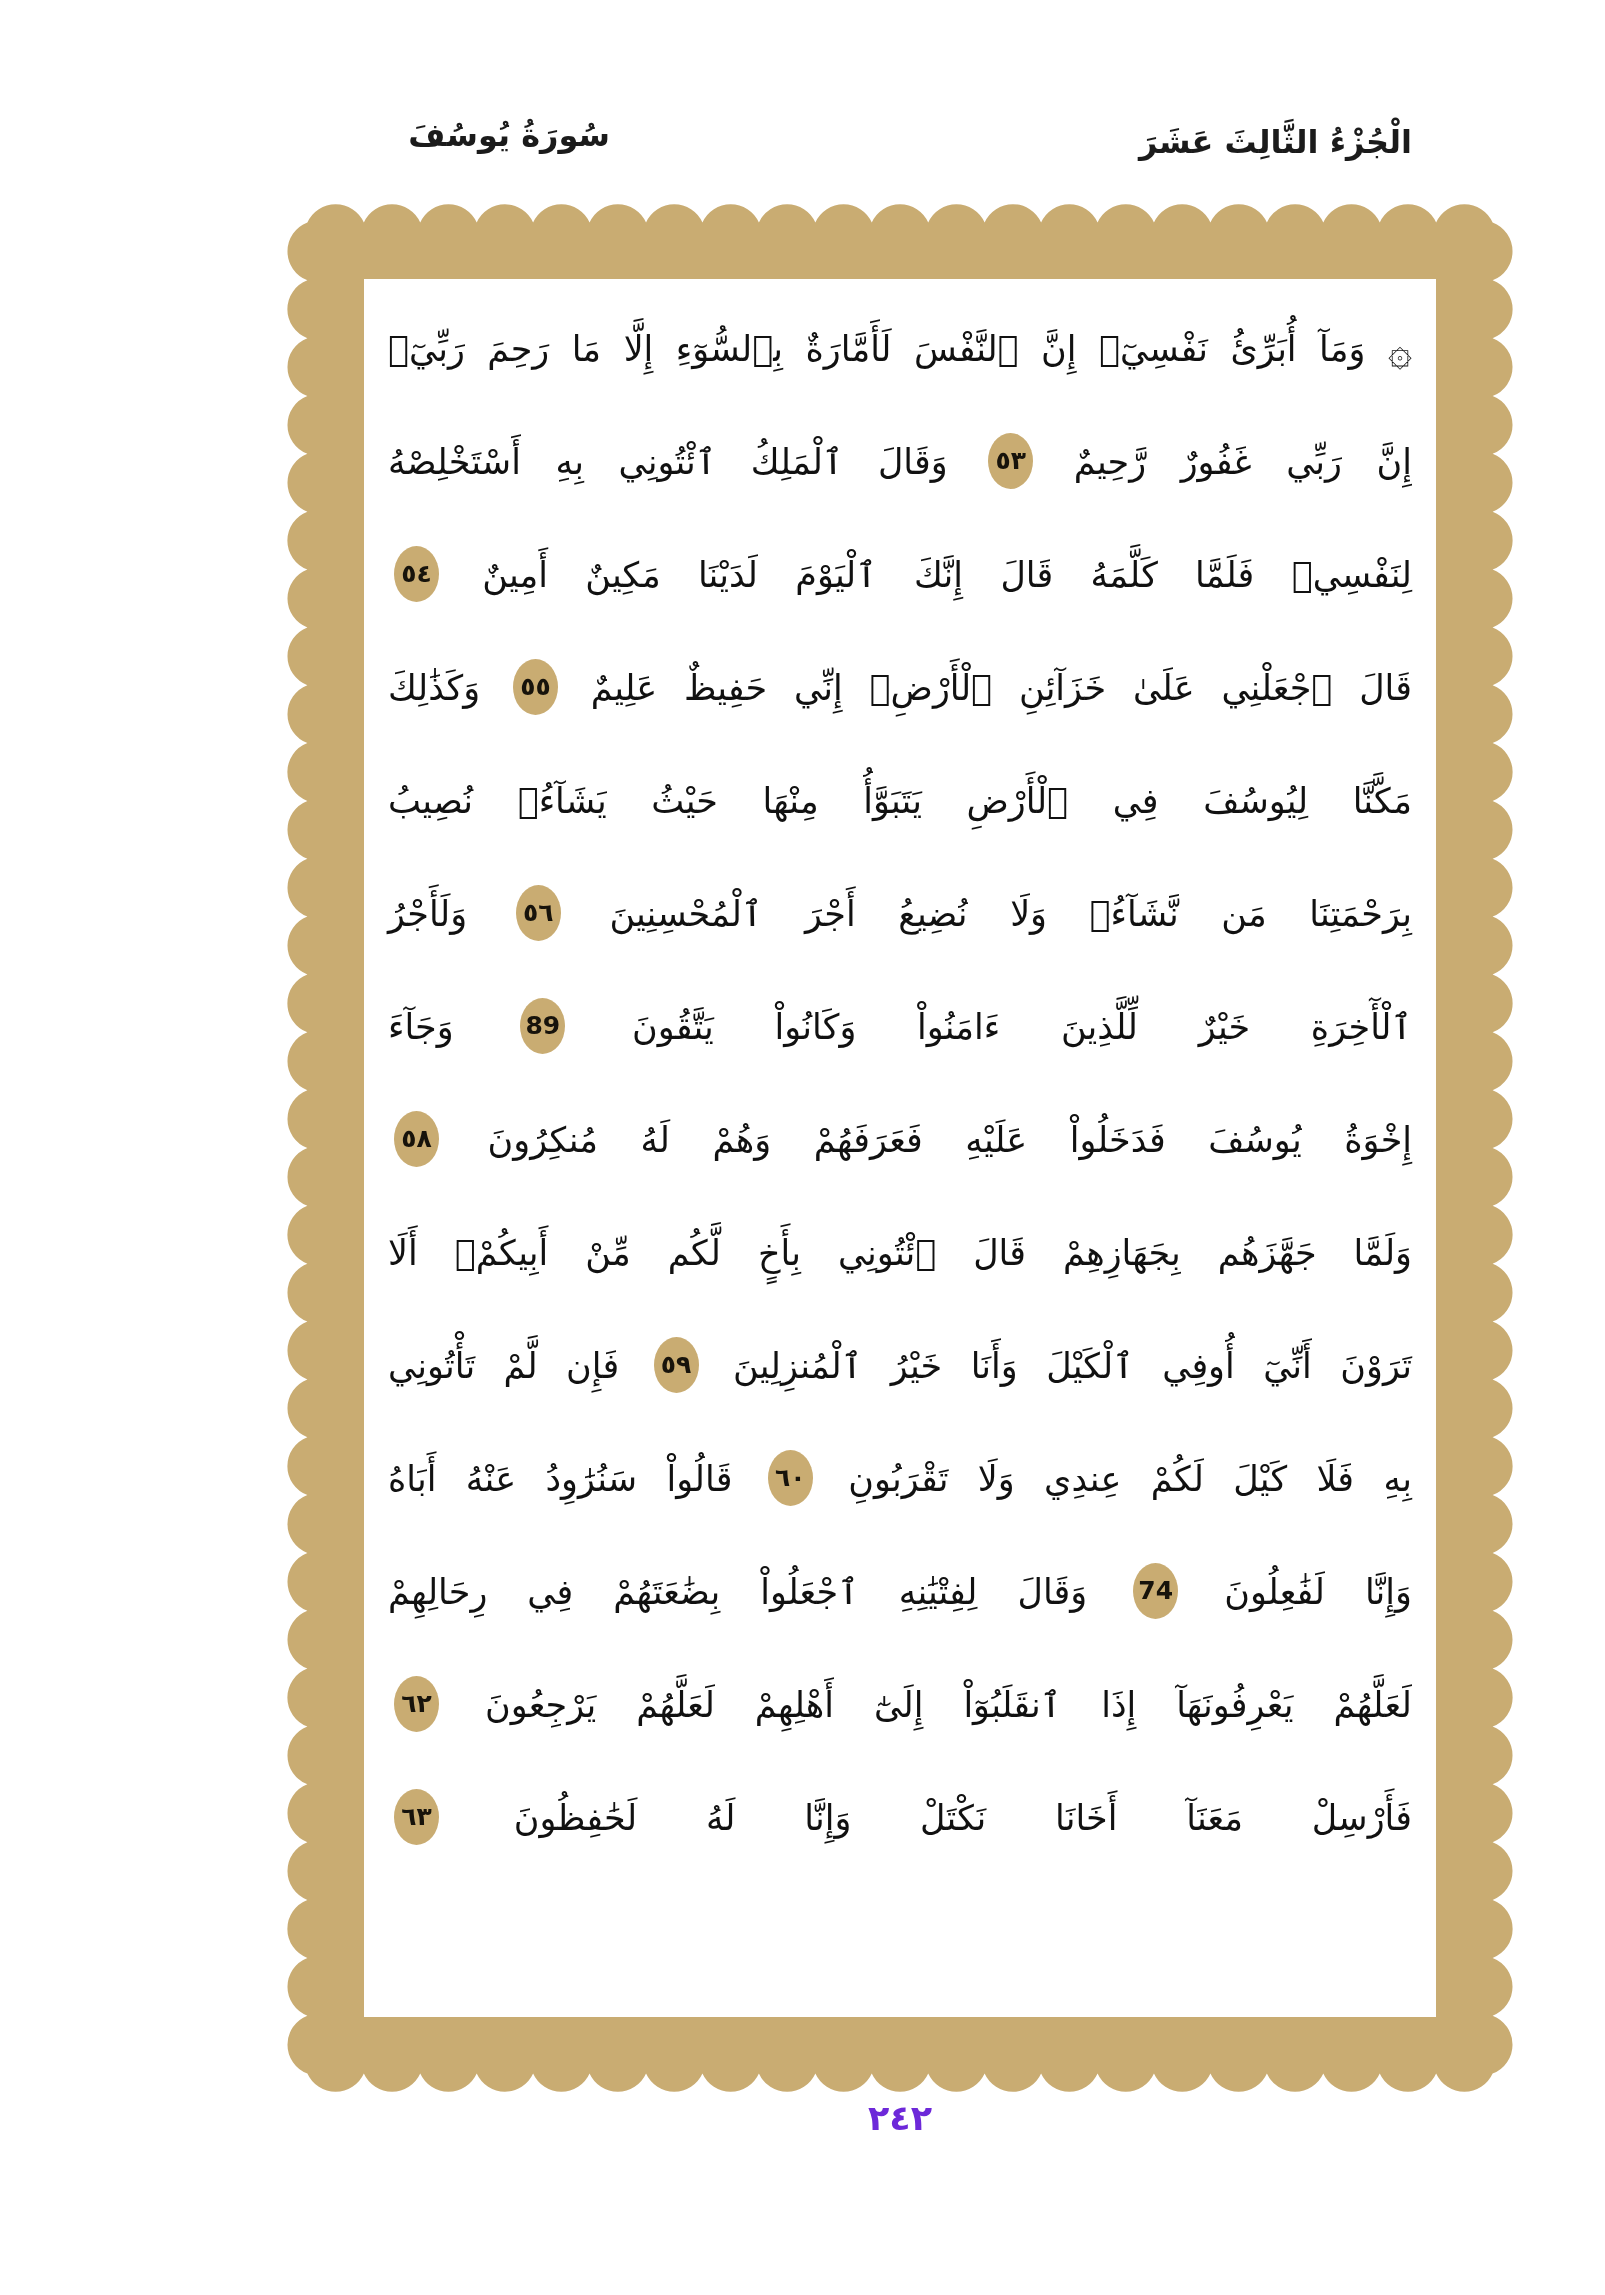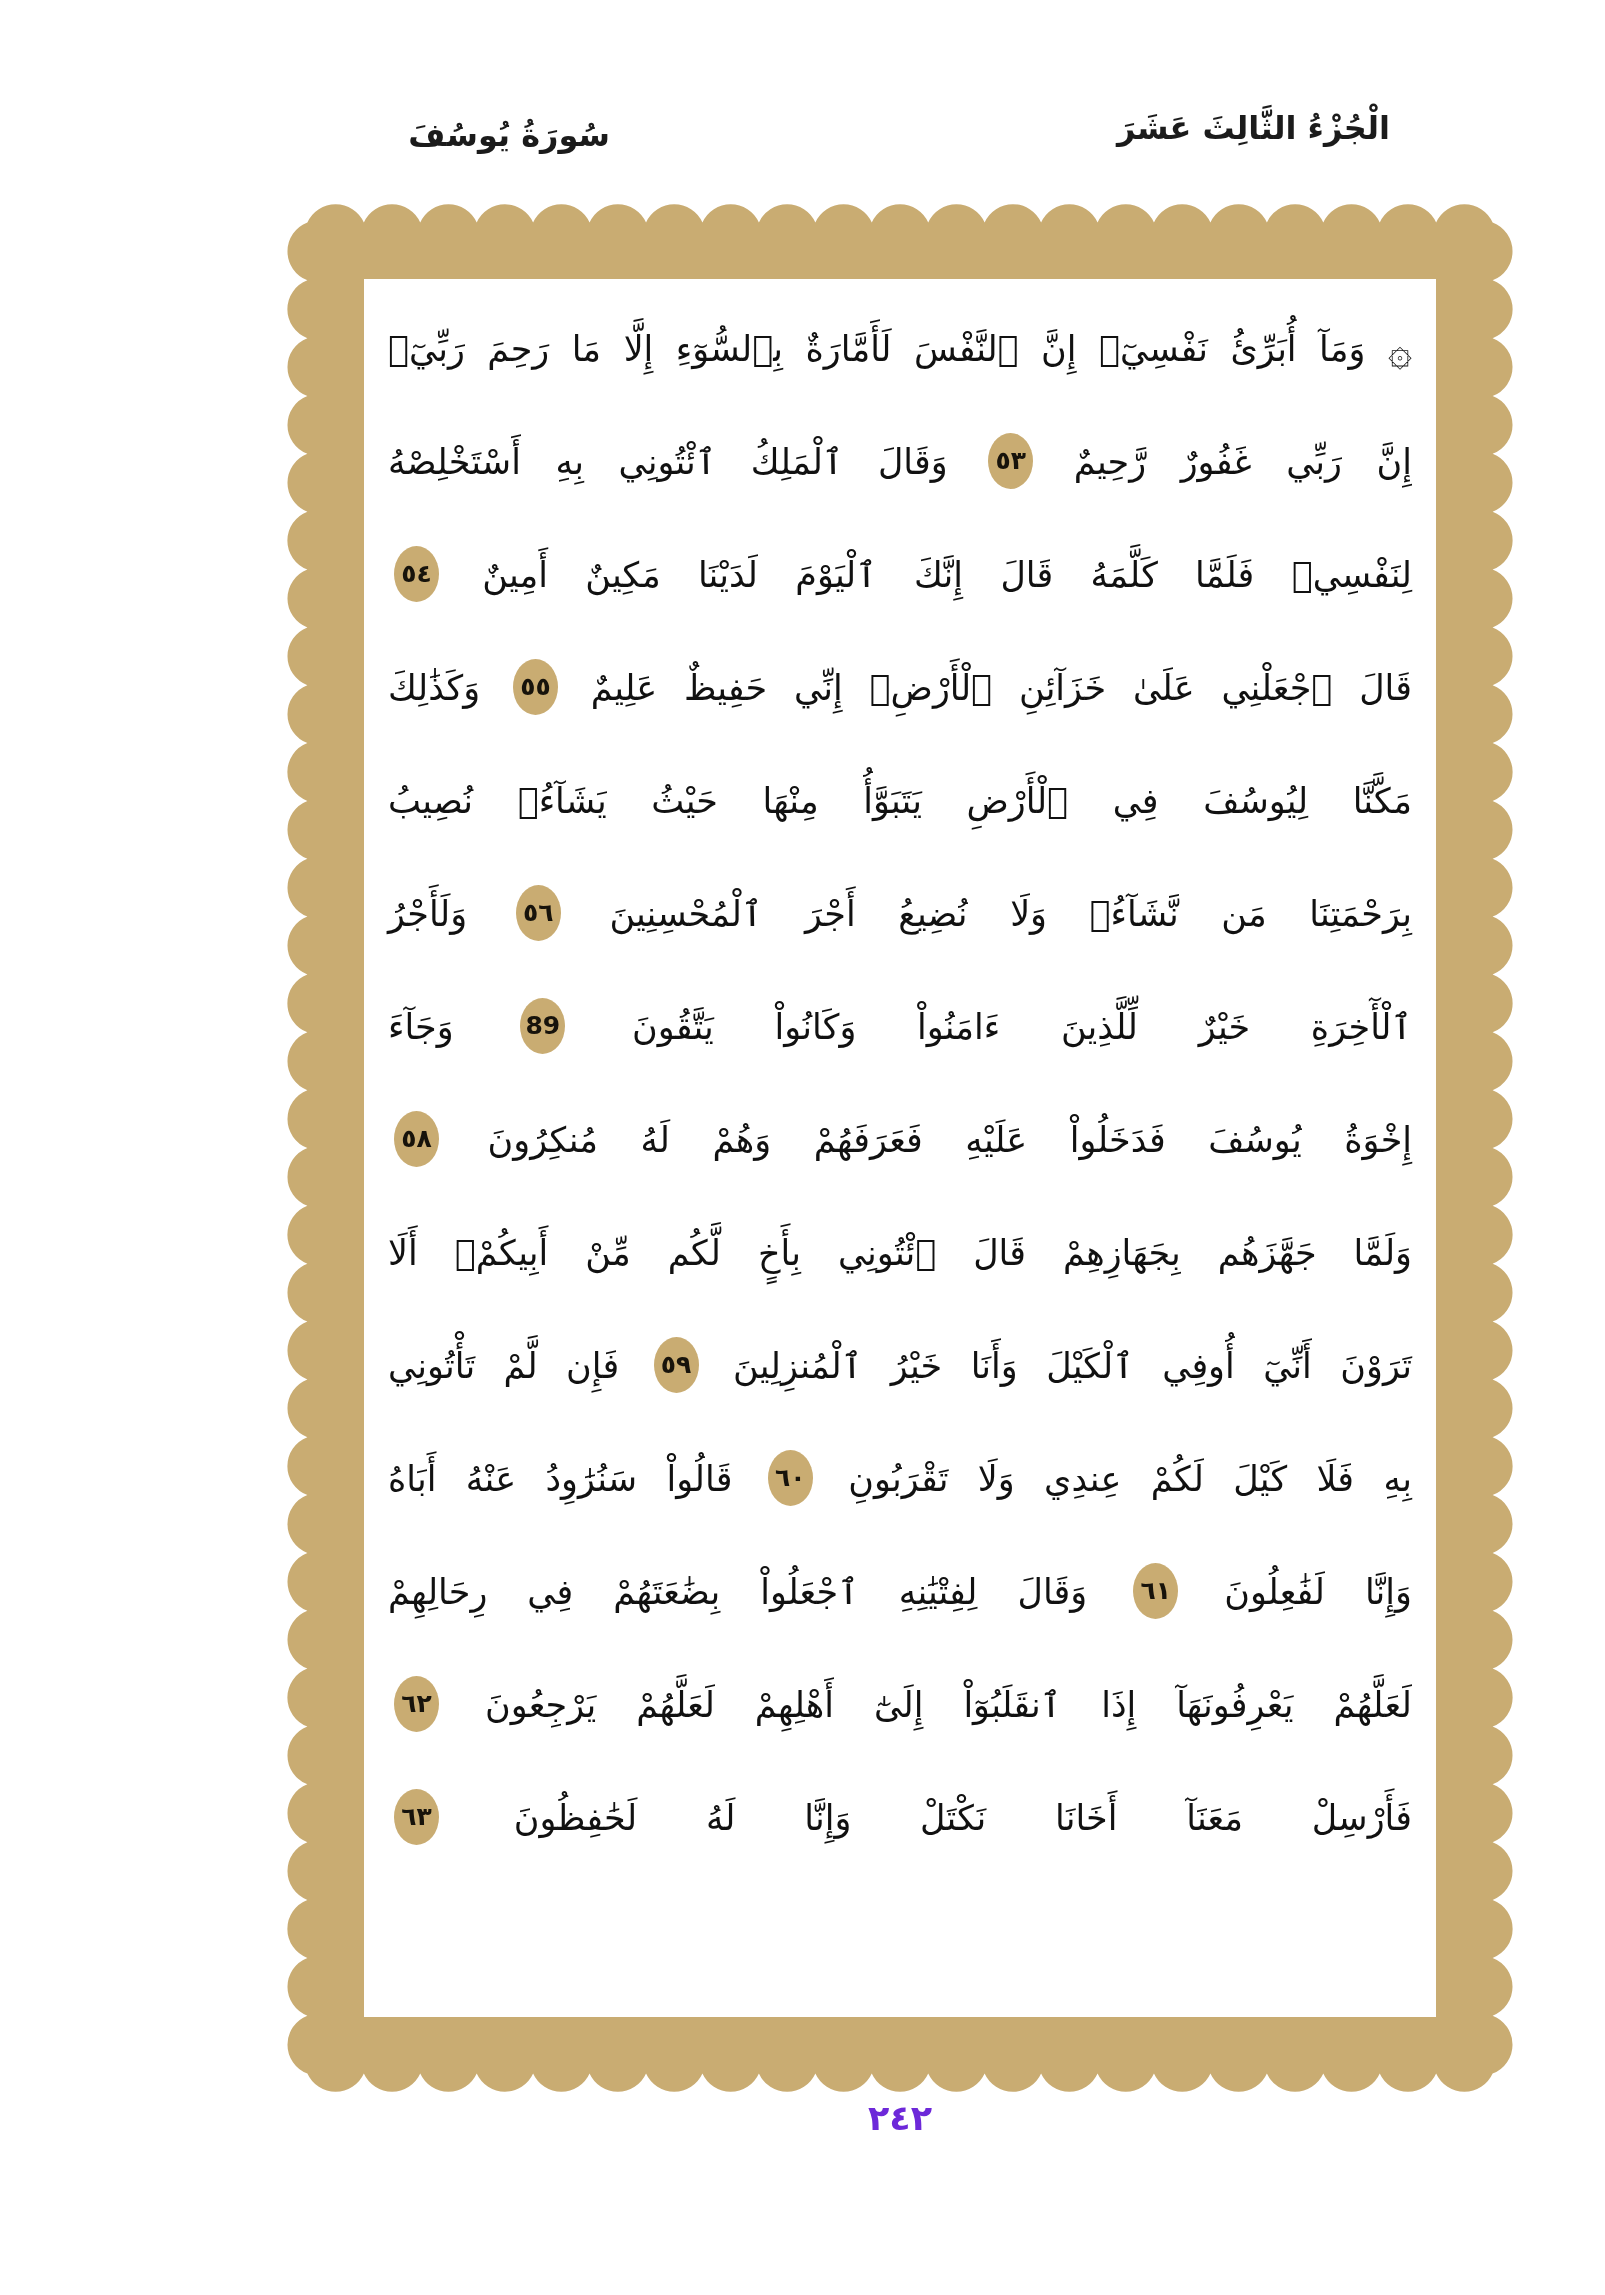--- a/index.html
+++ b/index.html
@@ -5,21 +5,21 @@
   html,body{margin:0;padding:0;}
   body{
     width:1605px;height:2295px;position:relative;background:#ffffff;
     font-family:"DejaVu Sans",sans-serif;color:#1b1b1b;overflow:hidden;
   }
   .page{position:absolute;left:0;top:0;width:1605px;height:2295px;background:#ffffff;}
 
   
   .hdr{position:absolute;font-size:32px;font-weight:bold;color:#1b1b1b;white-space:nowrap;line-height:53px;}
   .hdr-surah{left:414px;top:109px;width:196px;text-align:center;}
-  .hdr-juz{right:171px;top:102px;width:317px;text-align:left;}
+  .hdr-juz{right:171px;top:116px;width:317px;text-align:center;}
 
   
   .medallion{position:absolute;left:100px;top:137px;width:159px;height:402px;}
   .medallion svg{position:absolute;left:0;top:0;}
   .medallion-text{
     position:absolute;left:0;top:168px;width:100%;text-align:center;
     font-size:22px;font-weight:bold;line-height:35px;color:#15130e;
   }
 
   
@@ -73,21 +73,21 @@
       <div class="quran-line" dir="rtl"><span class="line-text">إِنَّ رَبِّي غَفُورٌ رَّحِيمٌ</span> <span class="ayah-marker"><span class="ayah-num">٥٣</span></span> <span class="line-text">وَقَالَ ٱلْمَلِكُ ٱئْتُونِي بِهِ أَسْتَخْلِصْهُ</span></div>
       <div class="quran-line" dir="rtl"><span class="line-text">لِنَفْسِيۖ فَلَمَّا كَلَّمَهُ قَالَ إِنَّكَ ٱلْيَوْمَ لَدَيْنَا مَكِينٌ أَمِينٌ</span> <span class="ayah-marker"><span class="ayah-num">٥٤</span></span></div>
       <div class="quran-line" dir="rtl"><span class="line-text">قَالَ ٱجْعَلْنِي عَلَىٰ خَزَآئِنِ ٱلْأَرْضِۖ إِنِّي حَفِيظٌ عَلِيمٌ</span> <span class="ayah-marker"><span class="ayah-num">٥٥</span></span> <span class="line-text">وَكَذَٰلِكَ</span></div>
       <div class="quran-line" dir="rtl"><span class="line-text">مَكَّنَّا لِيُوسُفَ فِي ٱلْأَرْضِ يَتَبَوَّأُ مِنْهَا حَيْثُ يَشَآءُۚ نُصِيبُ</span></div>
       <div class="quran-line" dir="rtl"><span class="line-text">بِرَحْمَتِنَا مَن نَّشَآءُۖ وَلَا نُضِيعُ أَجْرَ ٱلْمُحْسِنِينَ</span> <span class="ayah-marker"><span class="ayah-num">٥٦</span></span> <span class="line-text">وَلَأَجْرُ</span></div>
       <div class="quran-line" dir="rtl"><span class="line-text">ٱلْأٓخِرَةِ خَيْرٌ لِّلَّذِينَ ءَامَنُواْ وَكَانُواْ يَتَّقُونَ</span> <span class="ayah-marker"><span class="ayah-num">89</span></span> <span class="line-text">وَجَآءَ</span></div>
       <div class="quran-line" dir="rtl"><span class="line-text">إِخْوَةُ يُوسُفَ فَدَخَلُواْ عَلَيْهِ فَعَرَفَهُمْ وَهُمْ لَهُ مُنكِرُونَ</span> <span class="ayah-marker"><span class="ayah-num">٥٨</span></span></div>
       <div class="quran-line" dir="rtl"><span class="line-text">وَلَمَّا جَهَّزَهُم بِجَهَازِهِمْ قَالَ ٱئْتُونِي بِأَخٍ لَّكُم مِّنْ أَبِيكُمْۚ أَلَا</span></div>
       <div class="quran-line" dir="rtl"><span class="line-text">تَرَوْنَ أَنِّيٓ أُوفِي ٱلْكَيْلَ وَأَنَا خَيْرُ ٱلْمُنزِلِينَ</span> <span class="ayah-marker"><span class="ayah-num">٥٩</span></span> <span class="line-text">فَإِن لَّمْ تَأْتُونِي</span></div>
       <div class="quran-line" dir="rtl"><span class="line-text">بِهِ فَلَا كَيْلَ لَكُمْ عِندِي وَلَا تَقْرَبُونِ</span> <span class="ayah-marker"><span class="ayah-num">٦٠</span></span> <span class="line-text">قَالُواْ سَنُرَٰوِدُ عَنْهُ أَبَاهُ</span></div>
-      <div class="quran-line" dir="rtl"><span class="line-text">وَإِنَّا لَفَٰعِلُونَ</span> <span class="ayah-marker"><span class="ayah-num">٦١</span></span> <span class="line-text">وَقَالَ لِفِتْيَٰنِهِ ٱجْعَلُواْ بِضَٰعَتَهُمْ فِي رِحَالِهِمْ</span></div>
+      <div class="quran-line" dir="rtl"><span class="line-text">وَإِنَّا لَفَٰعِلُونَ</span> <span class="ayah-marker"><span class="ayah-num">74</span></span> <span class="line-text">وَقَالَ لِفِتْيَٰنِهِ ٱجْعَلُواْ بِضَٰعَتَهُمْ فِي رِحَالِهِمْ</span></div>
       <div class="quran-line" dir="rtl"><span class="line-text">لَعَلَّهُمْ يَعْرِفُونَهَآ إِذَا ٱنقَلَبُوٓاْ إِلَىٰٓ أَهْلِهِمْ لَعَلَّهُمْ يَرْجِعُونَ</span> <span class="ayah-marker"><span class="ayah-num">٦٢</span></span></div>
       <div class="quran-line" dir="rtl"><span class="line-text">فَأَرْسِلْ مَعَنَآ أَخَانَا نَكْتَلْ وَإِنَّا لَهُ لَحَٰفِظُونَ</span> <span class="ayah-marker"><span class="ayah-num">٦٣</span></span></div>
     </div>
 
   <div class="page-number" dir="rtl">٢٤٢</div>
 
 </div>
 
 
 </body></html>

